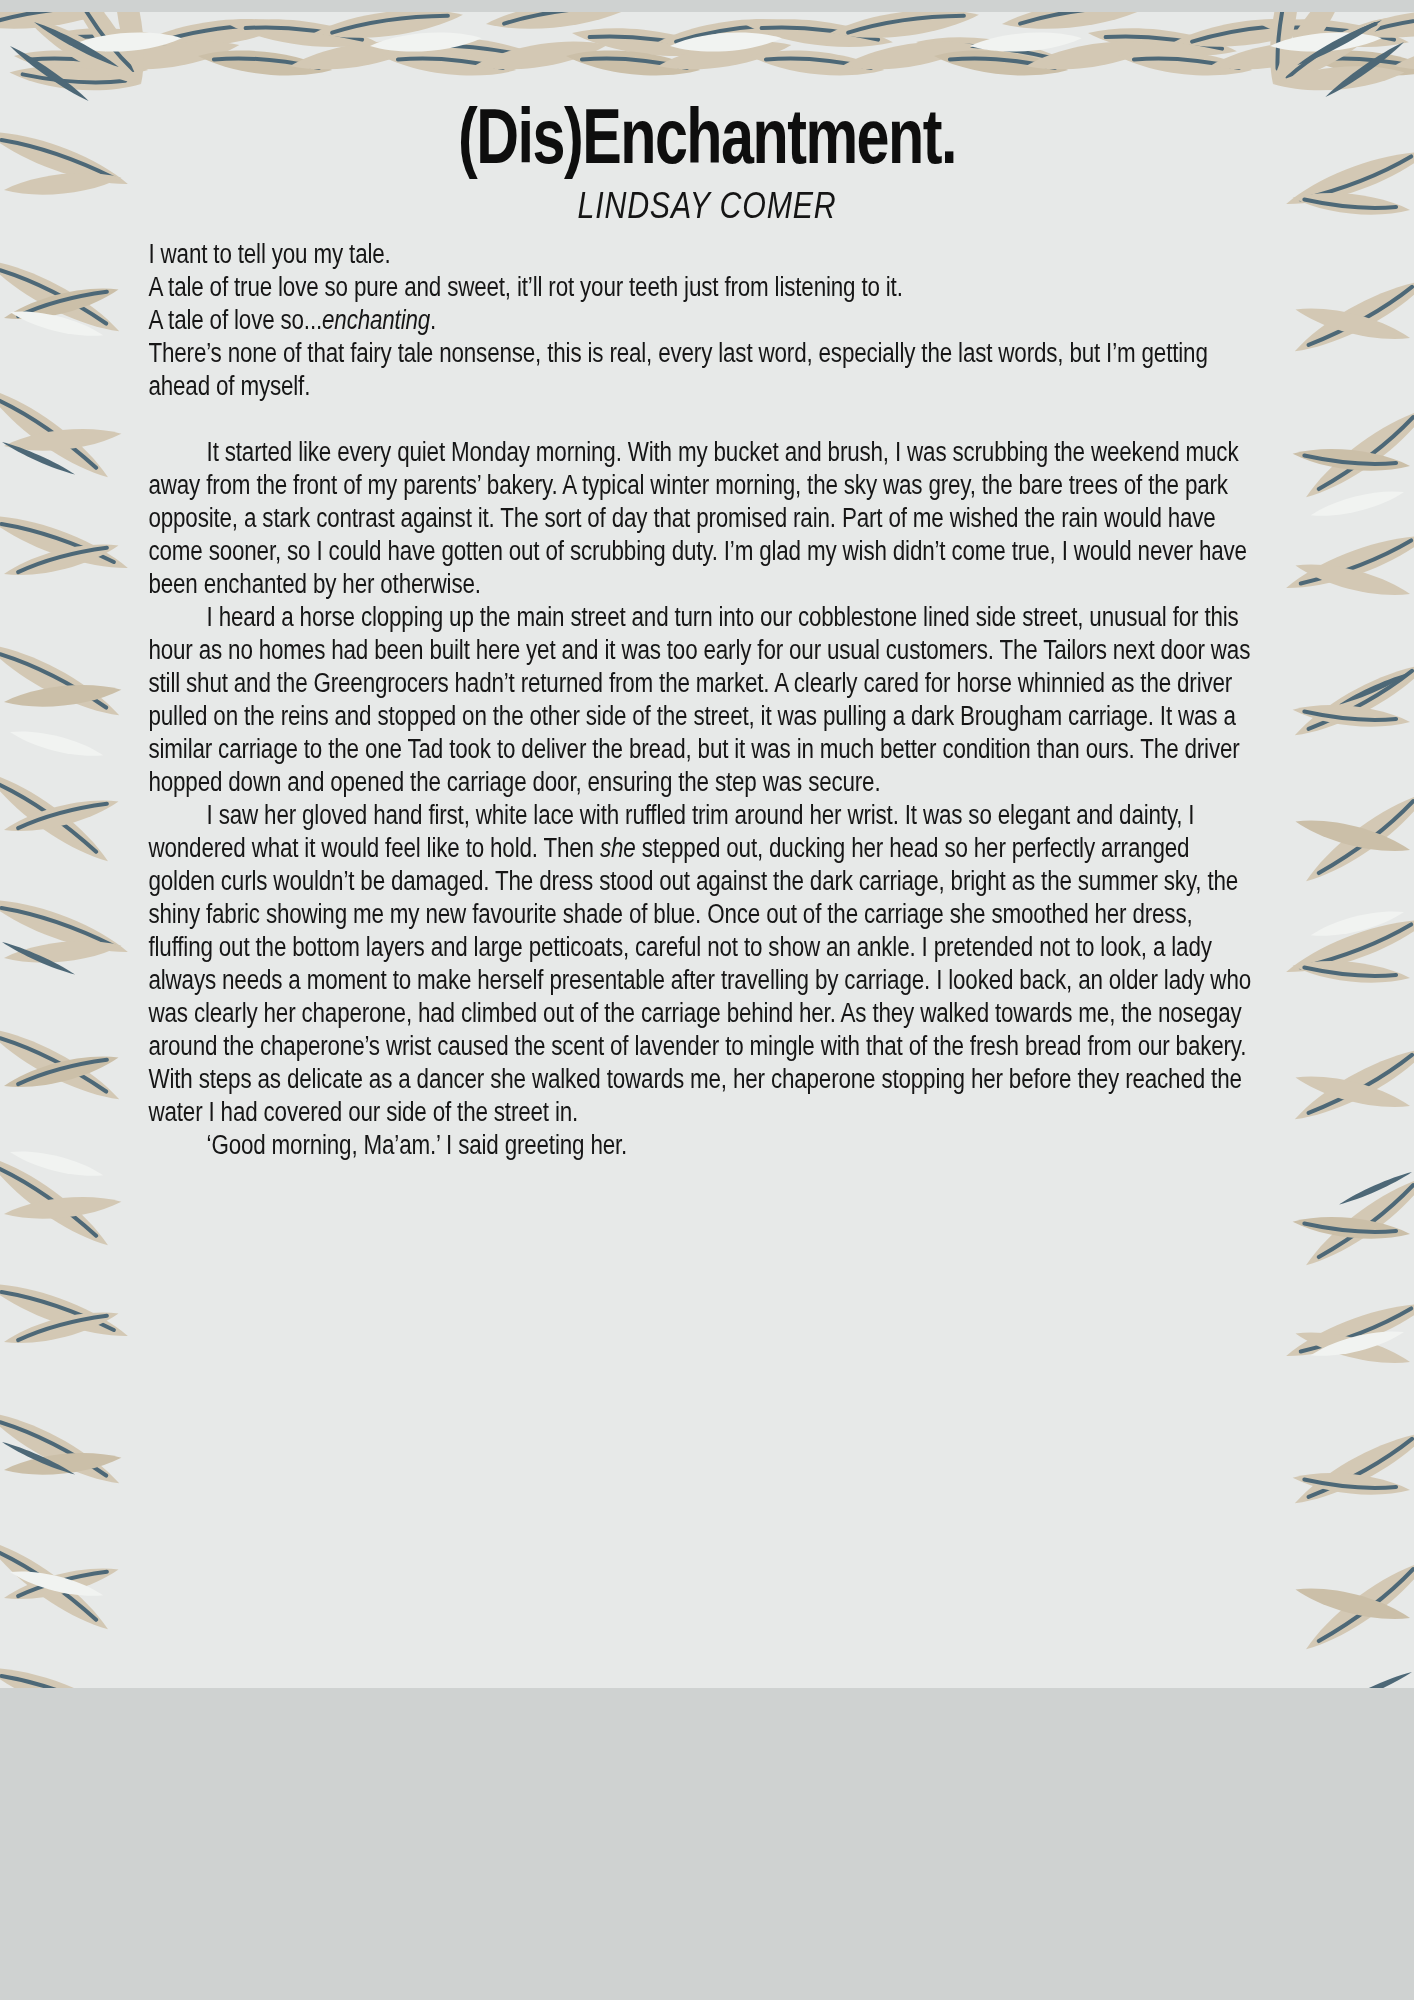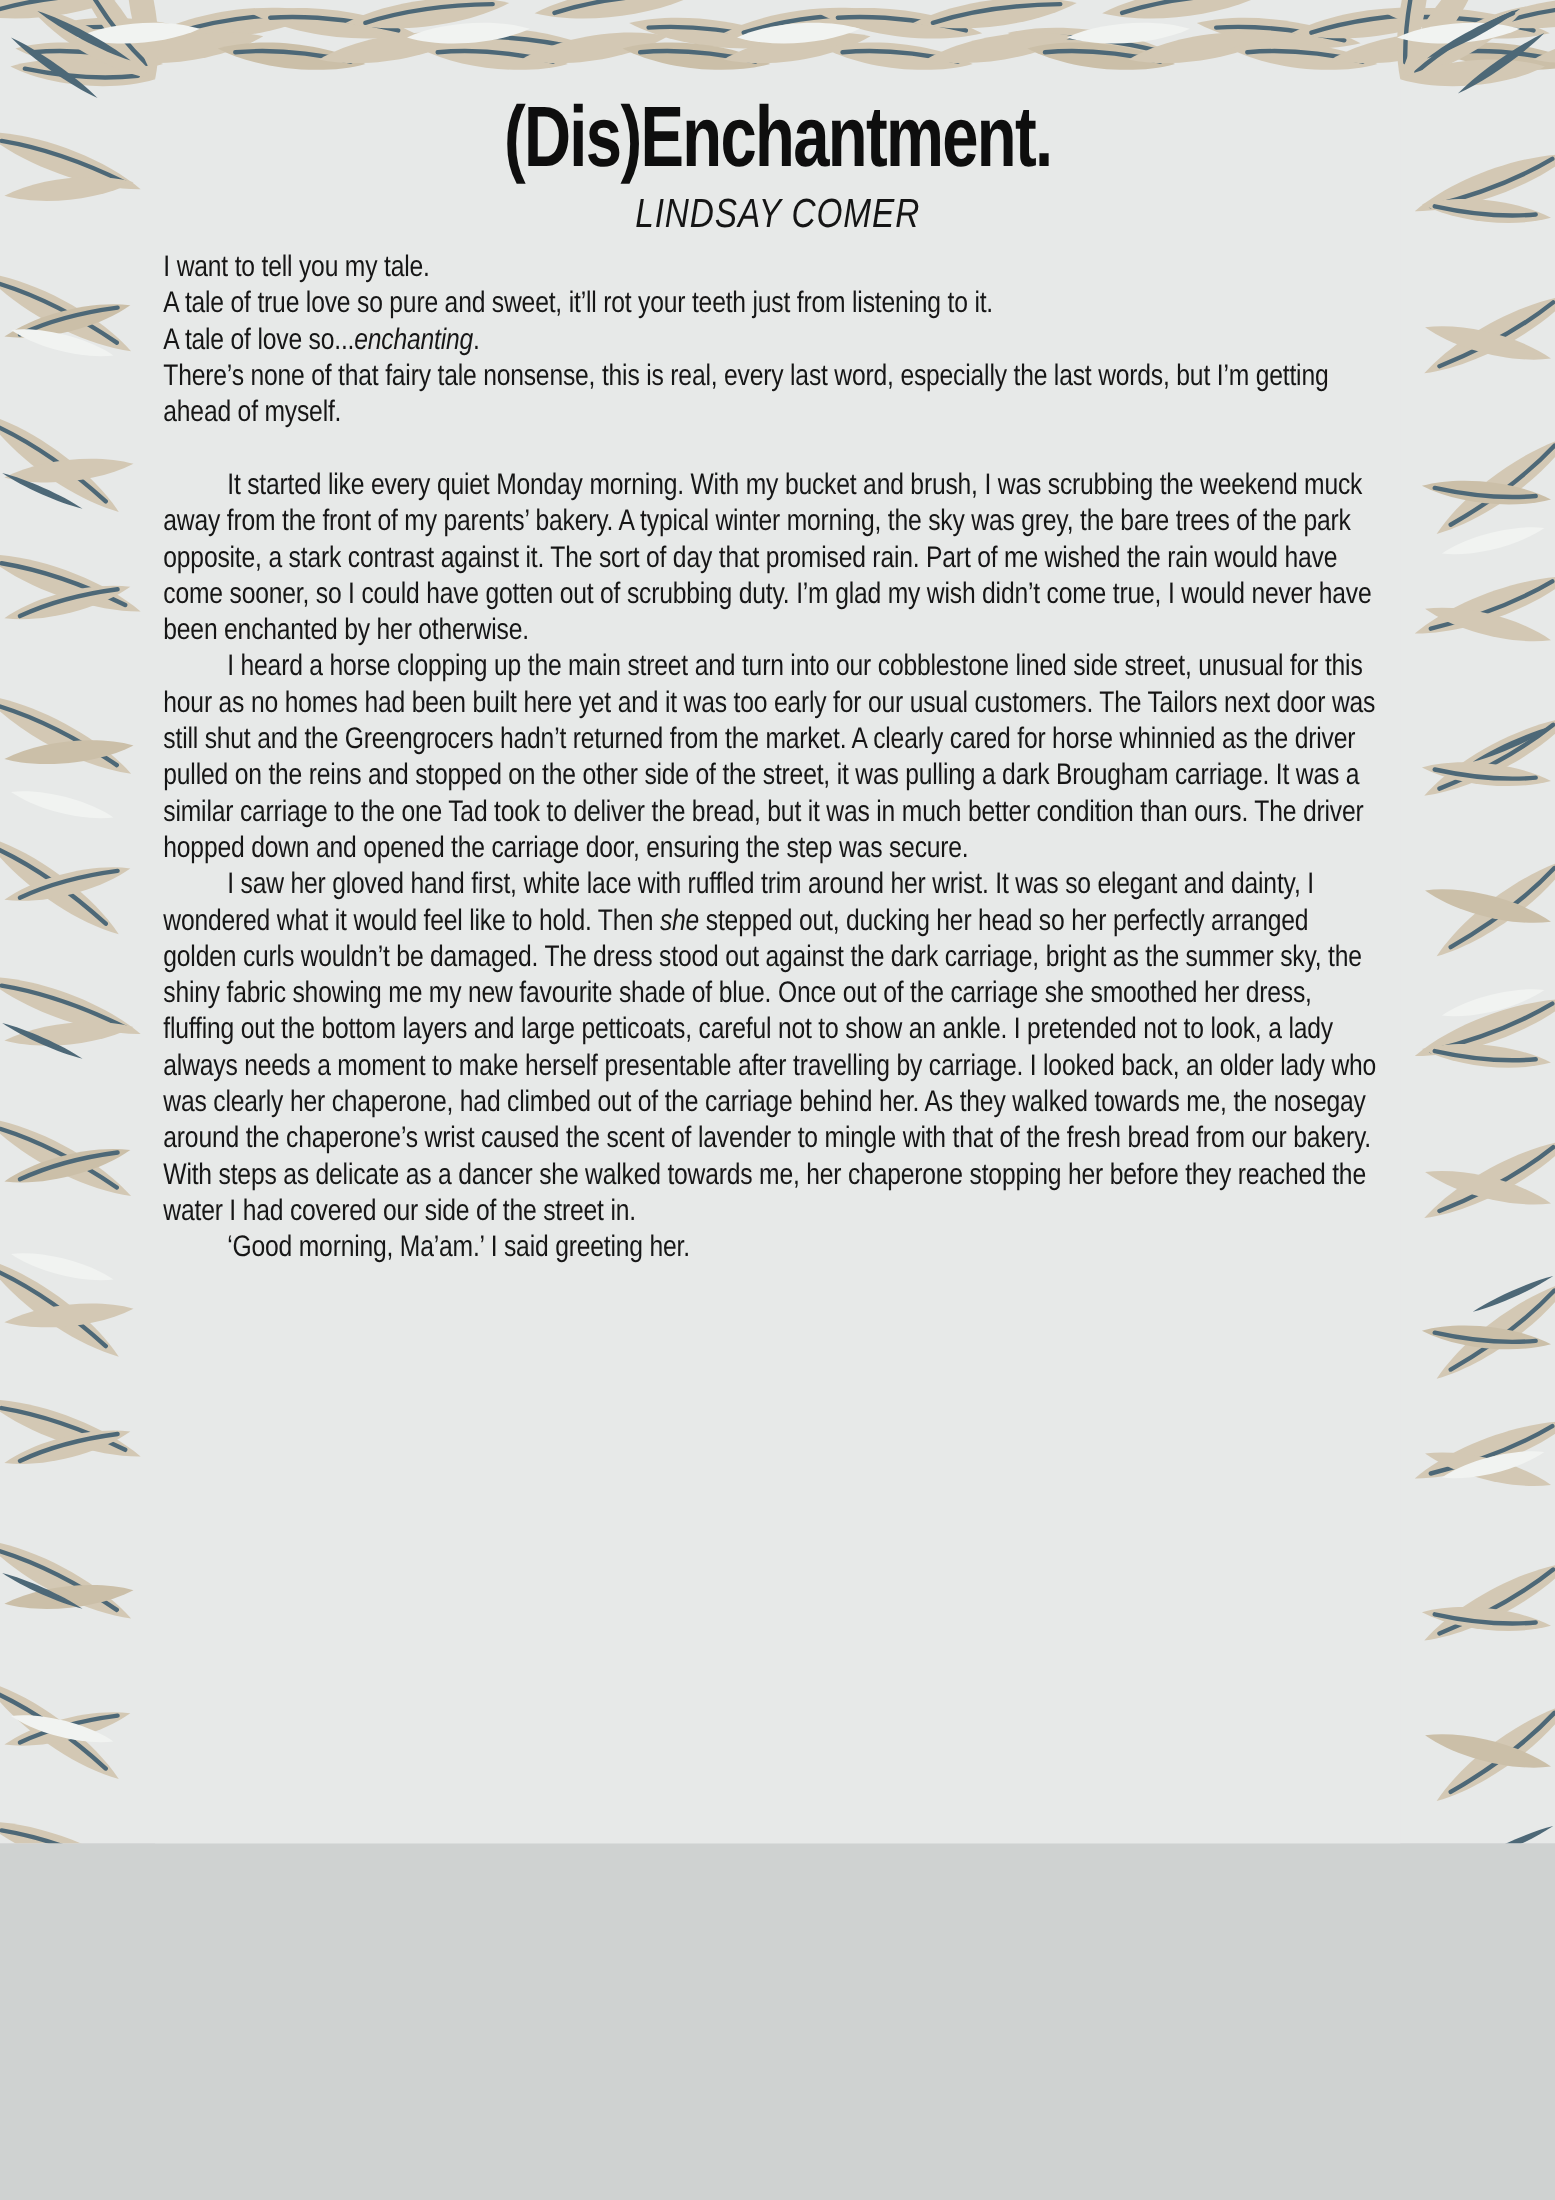--- a/index.html
+++ b/index.html
@@ -8,21 +8,21 @@
     --beige2:#cbbfa8;
     --white-leaf:#f1f3f1;
     --slate:#4d6877;
     --olive:#6b7d2c;
     --ink:#141414;
   }
   html,body{margin:0;padding:0;background:#cfd2d1;}
   .canvas{
     position:relative;
     width:1414px;height:1676px;
-    margin:0 auto;
+    margin:12px auto;
     background:var(--bg);
     overflow:hidden;
     font-family:"Liberation Sans","DejaVu Sans",sans-serif;
     color:var(--ink);
   }
   #border-svg{position:absolute;left:0;top:0;width:1414px;height:2000px;}
   .panel{
     position:absolute;left:141px;top:72px;width:1132px;height:1787px;
     background:var(--bg);
   }

